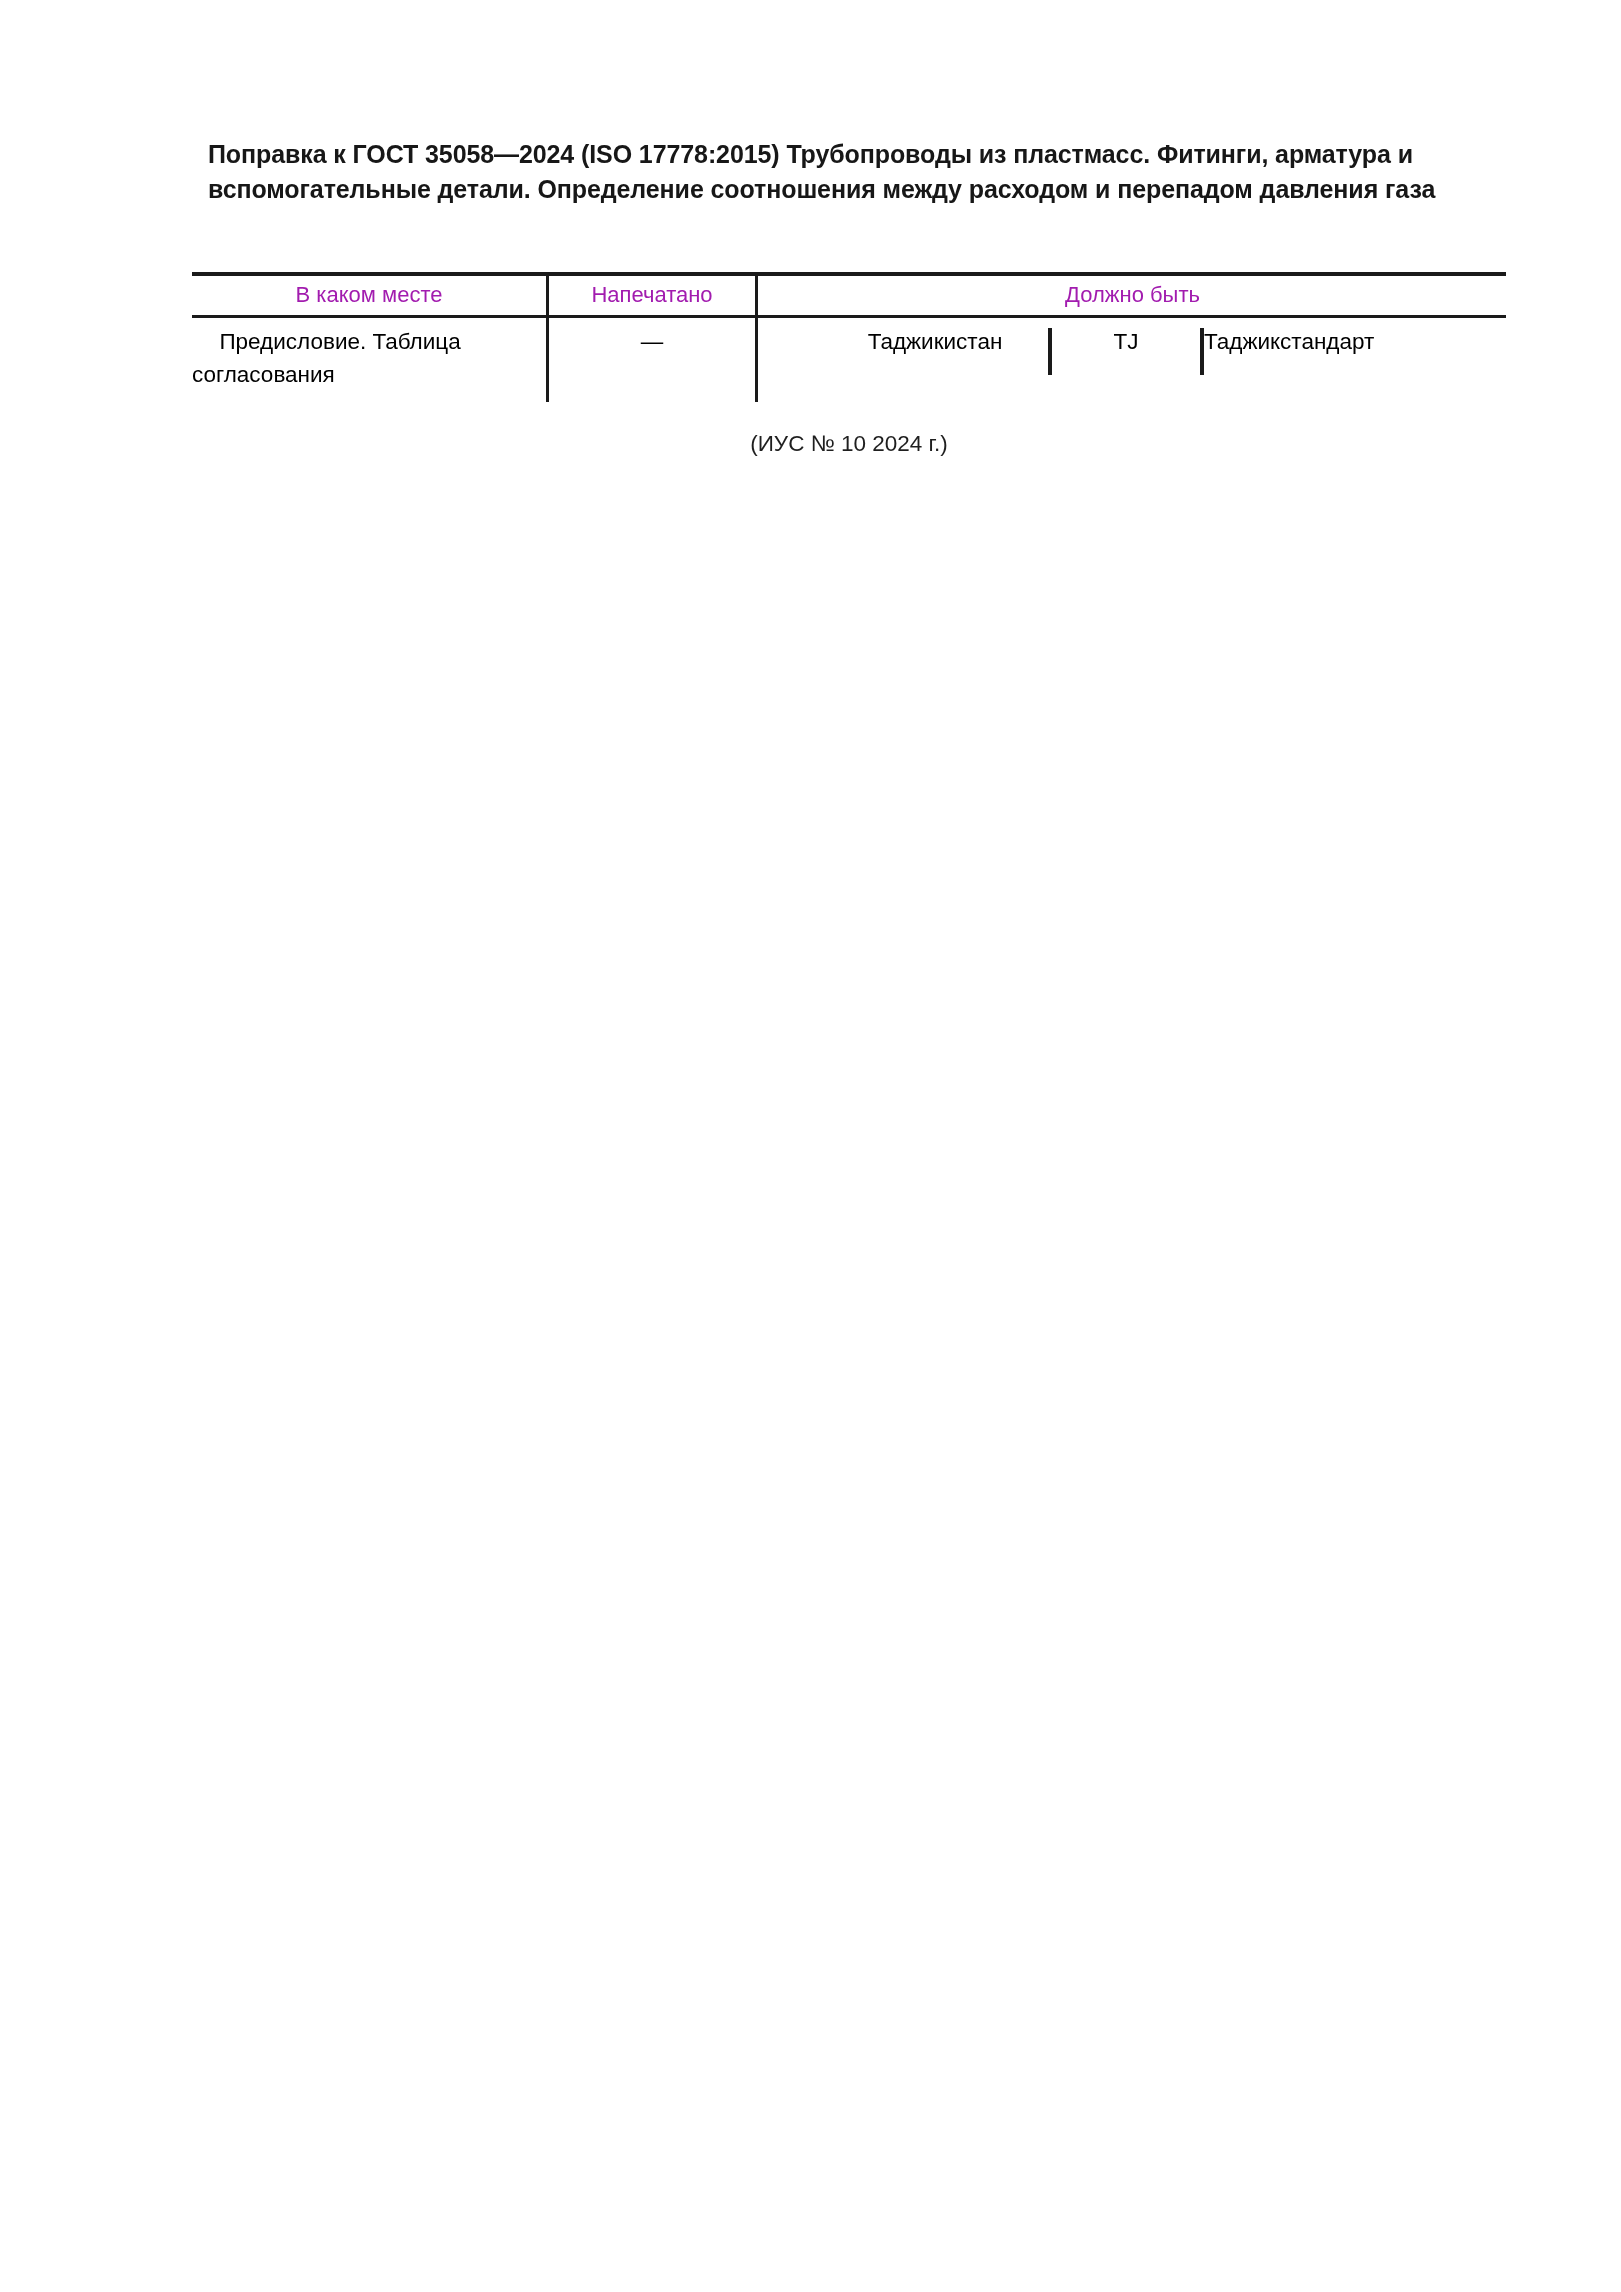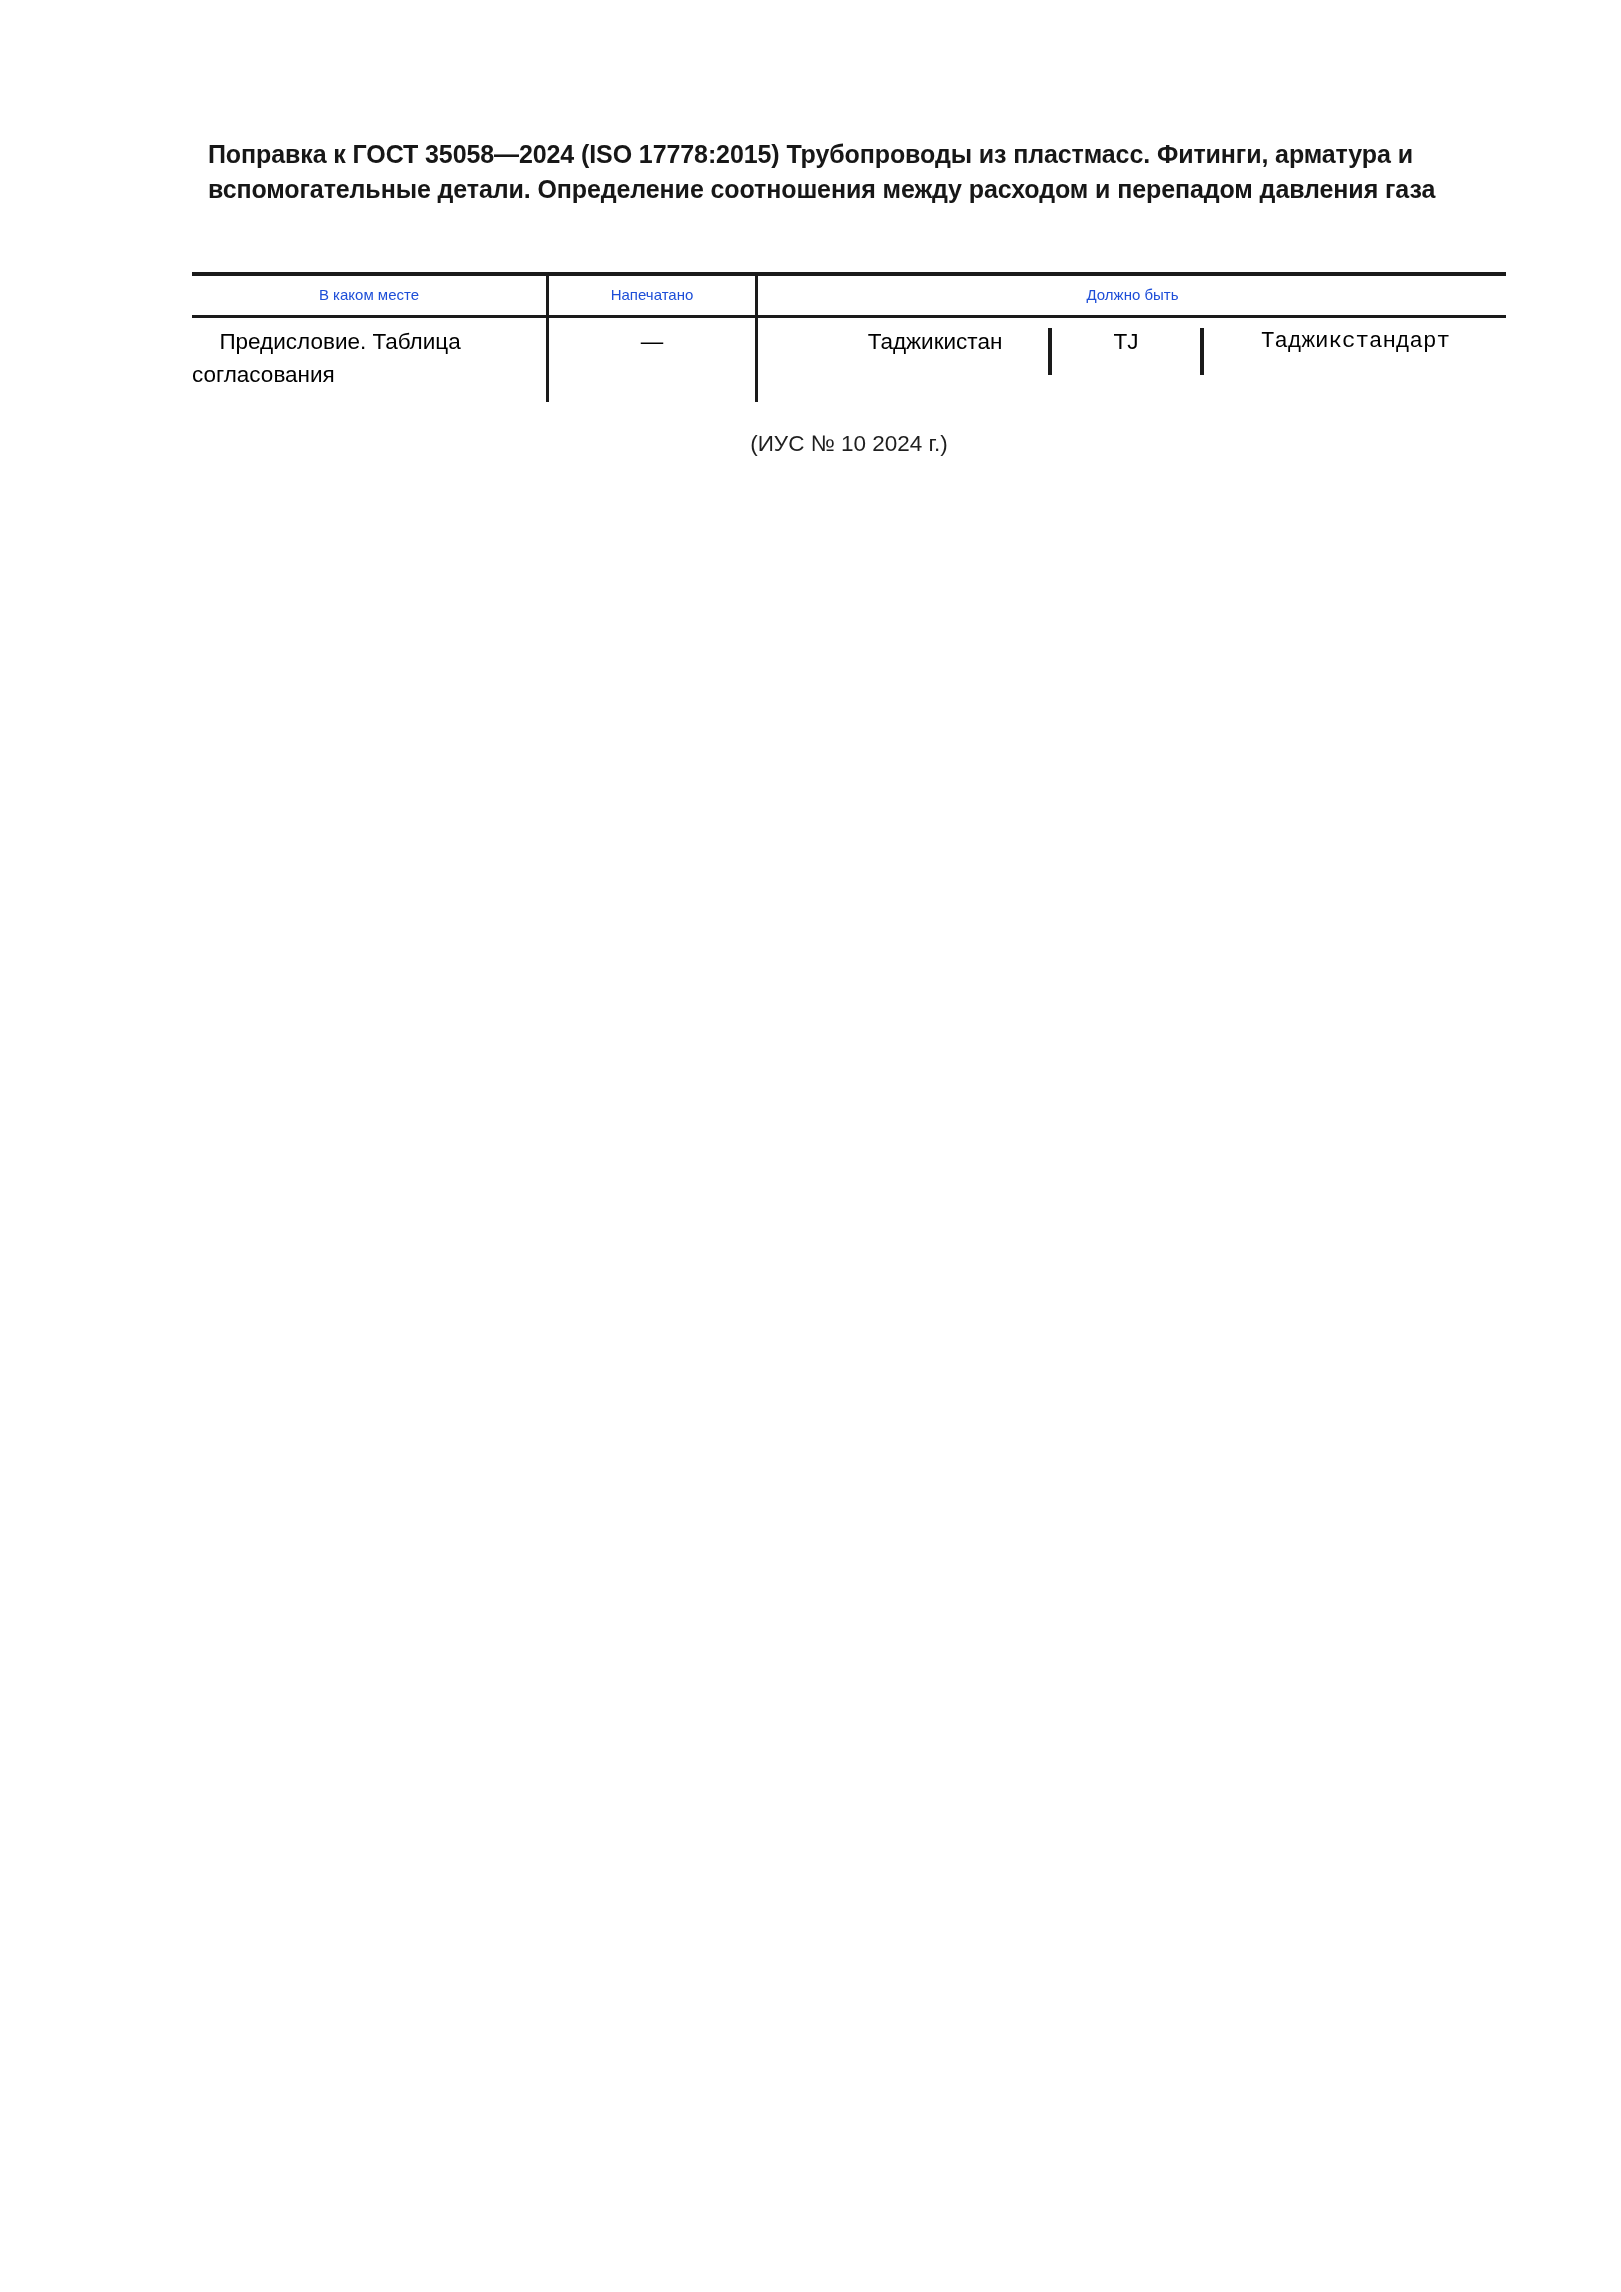--- a/index.html
+++ b/index.html
@@ -74,24 +74,24 @@
     background: #1a1a1a;
   }
 
   .sub-divider-1 { left: 856px; top: 56px; }
   .sub-divider-2 { left: 1008px; top: 56px; }
 
   
   .th {
     position: absolute;
     top: 9.8px;
-    font-size: 15px;
+    font-size: 22px;
     line-height: 25.5px;
     font-weight: normal;
-    color: #1d4ed8;
+    color: #a21caf;
     text-align: center;
   }
 
   .th-where  { left: 0px;   width: 354px; }
   .th-printed{ left: 339px; width: 206px; padding-left: 18px; }
   .th-should { left: 566px; width: 749px; }
 
   
   .td {
     position: absolute;
@@ -127,22 +127,20 @@
     left: 860px;
     top: 53px;
     width: 148px;
     text-align: center;
   }
 
   .td-body {
     left: 1012px;
     top: 53px;
     width: 303px;
-    text-align: center;
-    font-family: Liberation Mono, monospace;
   }
 
   
   .issue-note {
     position: absolute;
     left: 192px;
     top: 428px;
     width: 1314px;
     text-align: center;
     font-size: 22.5px;

